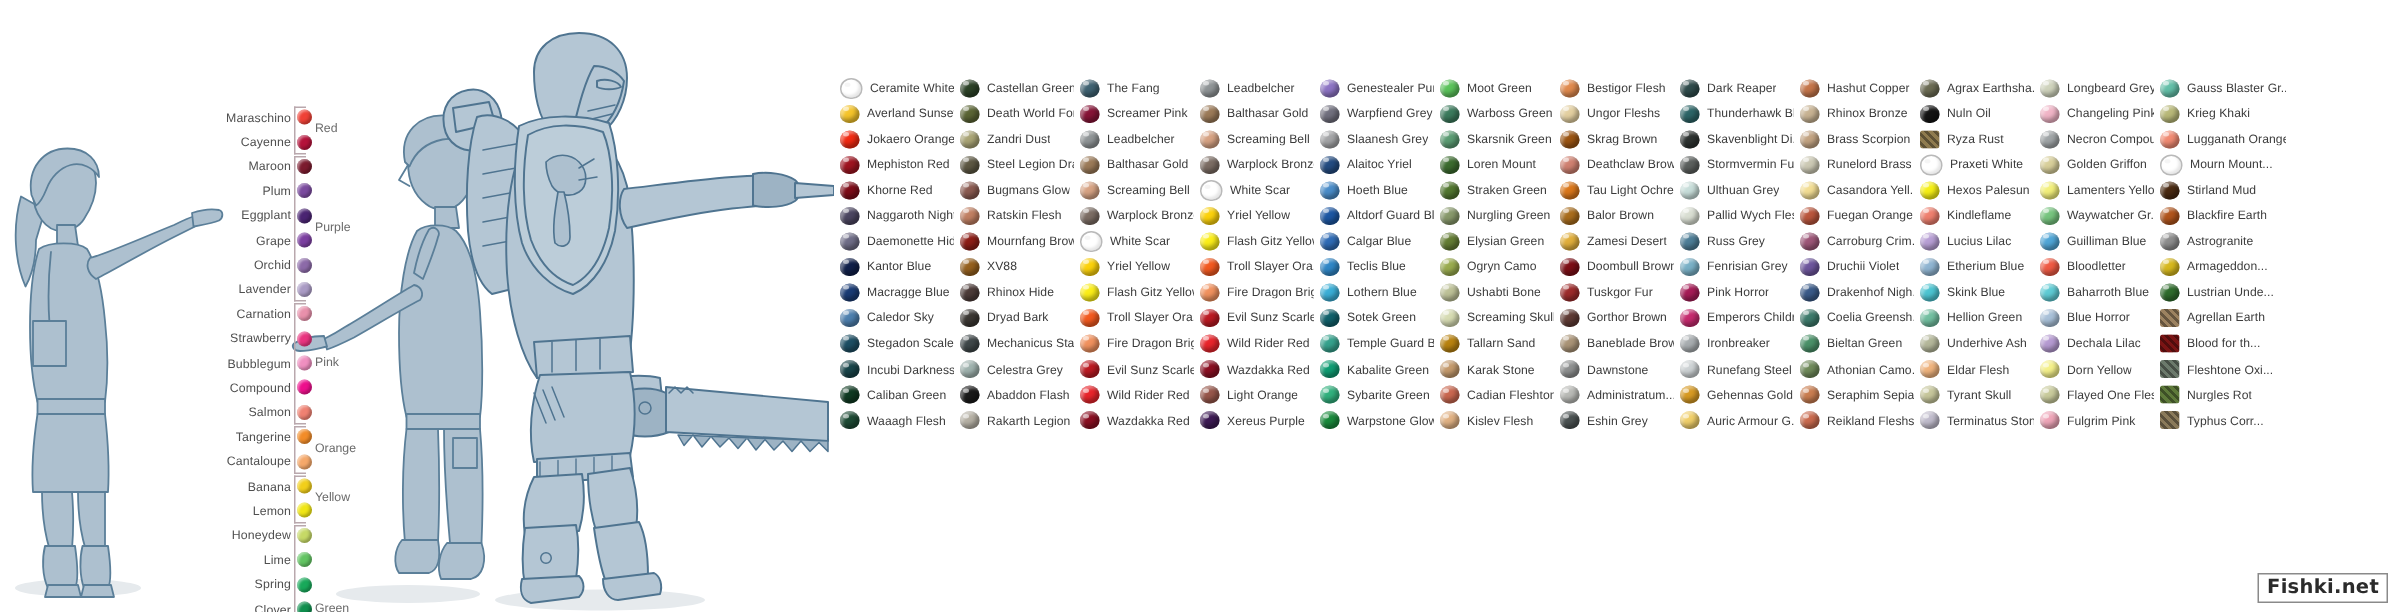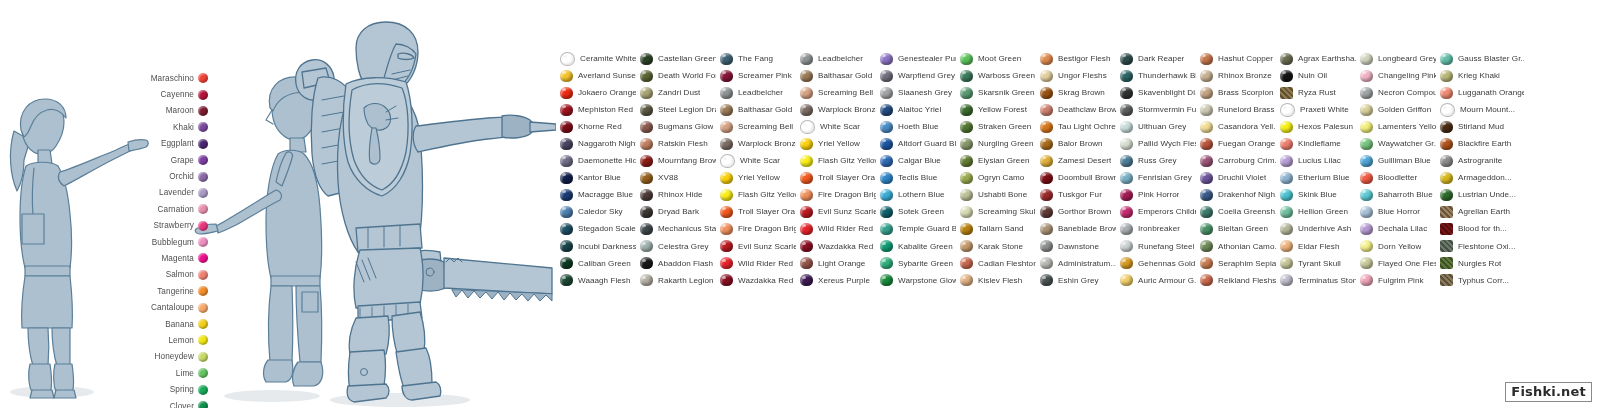--- a/index.html
+++ b/index.html
@@ -301,21 +301,21 @@
       </div>
       <div class="apple-row">
         <span class="apple-name">Cayenne</span>
         <span class="apple-dot" style="background: rgb(180, 18, 58);"></span>
       </div>
       <div class="apple-row">
         <span class="apple-name">Maroon</span>
         <span class="apple-dot" style="background: rgb(123, 27, 46);"></span>
       </div>
       <div class="apple-row">
-        <span class="apple-name">Khaki</span>
+        <span class="apple-name">Plum</span>
         <span class="apple-dot" style="background: rgb(122, 74, 158);"></span>
       </div>
       <div class="apple-row">
         <span class="apple-name">Eggplant</span>
         <span class="apple-dot" style="background: rgb(74, 36, 114);"></span>
       </div>
       <div class="apple-row">
         <span class="apple-name">Grape</span>
         <span class="apple-dot" style="background: rgb(123, 63, 160);"></span>
       </div>
@@ -333,21 +333,21 @@
       </div>
       <div class="apple-row">
         <span class="apple-name">Strawberry</span>
         <span class="apple-dot" style="background: rgb(232, 52, 127);"></span>
       </div>
       <div class="apple-row">
         <span class="apple-name">Bubblegum</span>
         <span class="apple-dot" style="background: rgb(239, 143, 192);"></span>
       </div>
       <div class="apple-row">
-        <span class="apple-name">Magenta</span>
+        <span class="apple-name">Compound</span>
         <span class="apple-dot" style="background: rgb(237, 15, 140);"></span>
       </div>
       <div class="apple-row">
         <span class="apple-name">Salmon</span>
         <span class="apple-dot" style="background: rgb(239, 129, 114);"></span>
       </div>
       <div class="apple-row">
         <span class="apple-name">Tangerine</span>
         <span class="apple-dot" style="background: rgb(242, 140, 40);"></span>
       </div>
@@ -373,20 +373,34 @@
       </div>
       <div class="apple-row">
         <span class="apple-name">Spring</span>
         <span class="apple-dot" style="background: rgb(24, 169, 90);"></span>
       </div>
       <div class="apple-row">
         <span class="apple-name">Clover</span>
         <span class="apple-dot" style="background: rgb(15, 143, 78);"></span>
       </div>
     </div>
+  <div class="apple-groups" id="apple-groups">
+      <div class="brk" style="top: 1px; height: 29.8px;"></div>
+      <div class="grp" style="top: 10.9px;">Red</div>
+      <div class="brk" style="top: 33.8px; height: 95.4px;"></div>
+      <div class="grp" style="top: 76.5px;">Purple</div>
+      <div class="brk" style="top: 132.2px; height: 79px;"></div>
+      <div class="grp" style="top: 166.7px;">Pink</div>
+      <div class="brk" style="top: 214.2px; height: 29.8px;"></div>
+      <div class="grp" style="top: 224.1px;">Orange</div>
+      <div class="brk" style="top: 247px; height: 29.8px;"></div>
+      <div class="grp" style="top: 256.9px;">Yellow</div>
+      <div class="brk" style="top: 279.8px; height: 111.8px;"></div>
+      <div class="grp" style="top: 330.7px;">Green</div>
+    </div>
 
   <div class="paint-grid" id="paint-grid">
       <div class="pcol">
         <div class="prow">
           <span class="pdot hollow"></span>
           <span class="pname">Ceramite White</span>
         </div>
         <div class="prow">
           <span class="pdot glossy" style="background: rgb(245, 196, 42);"></span>
           <span class="pname">Averland Sunset</span>
@@ -680,21 +694,21 @@
         <div class="prow">
           <span class="pdot glossy" style="background: rgb(59, 122, 92);"></span>
           <span class="pname">Warboss Green</span>
         </div>
         <div class="prow">
           <span class="pdot glossy" style="background: rgb(90, 155, 114);"></span>
           <span class="pname">Skarsnik Green</span>
         </div>
         <div class="prow">
           <span class="pdot glossy" style="background: rgb(59, 107, 46);"></span>
-          <span class="pname">Yellow Forest</span>
+          <span class="pname">Loren Mount</span>
         </div>
         <div class="prow">
           <span class="pdot glossy" style="background: rgb(81, 118, 47);"></span>
           <span class="pname">Straken Green</span>
         </div>
         <div class="prow">
           <span class="pdot glossy" style="background: rgb(135, 152, 106);"></span>
           <span class="pname">Nurgling Green</span>
         </div>
         <div class="prow">

